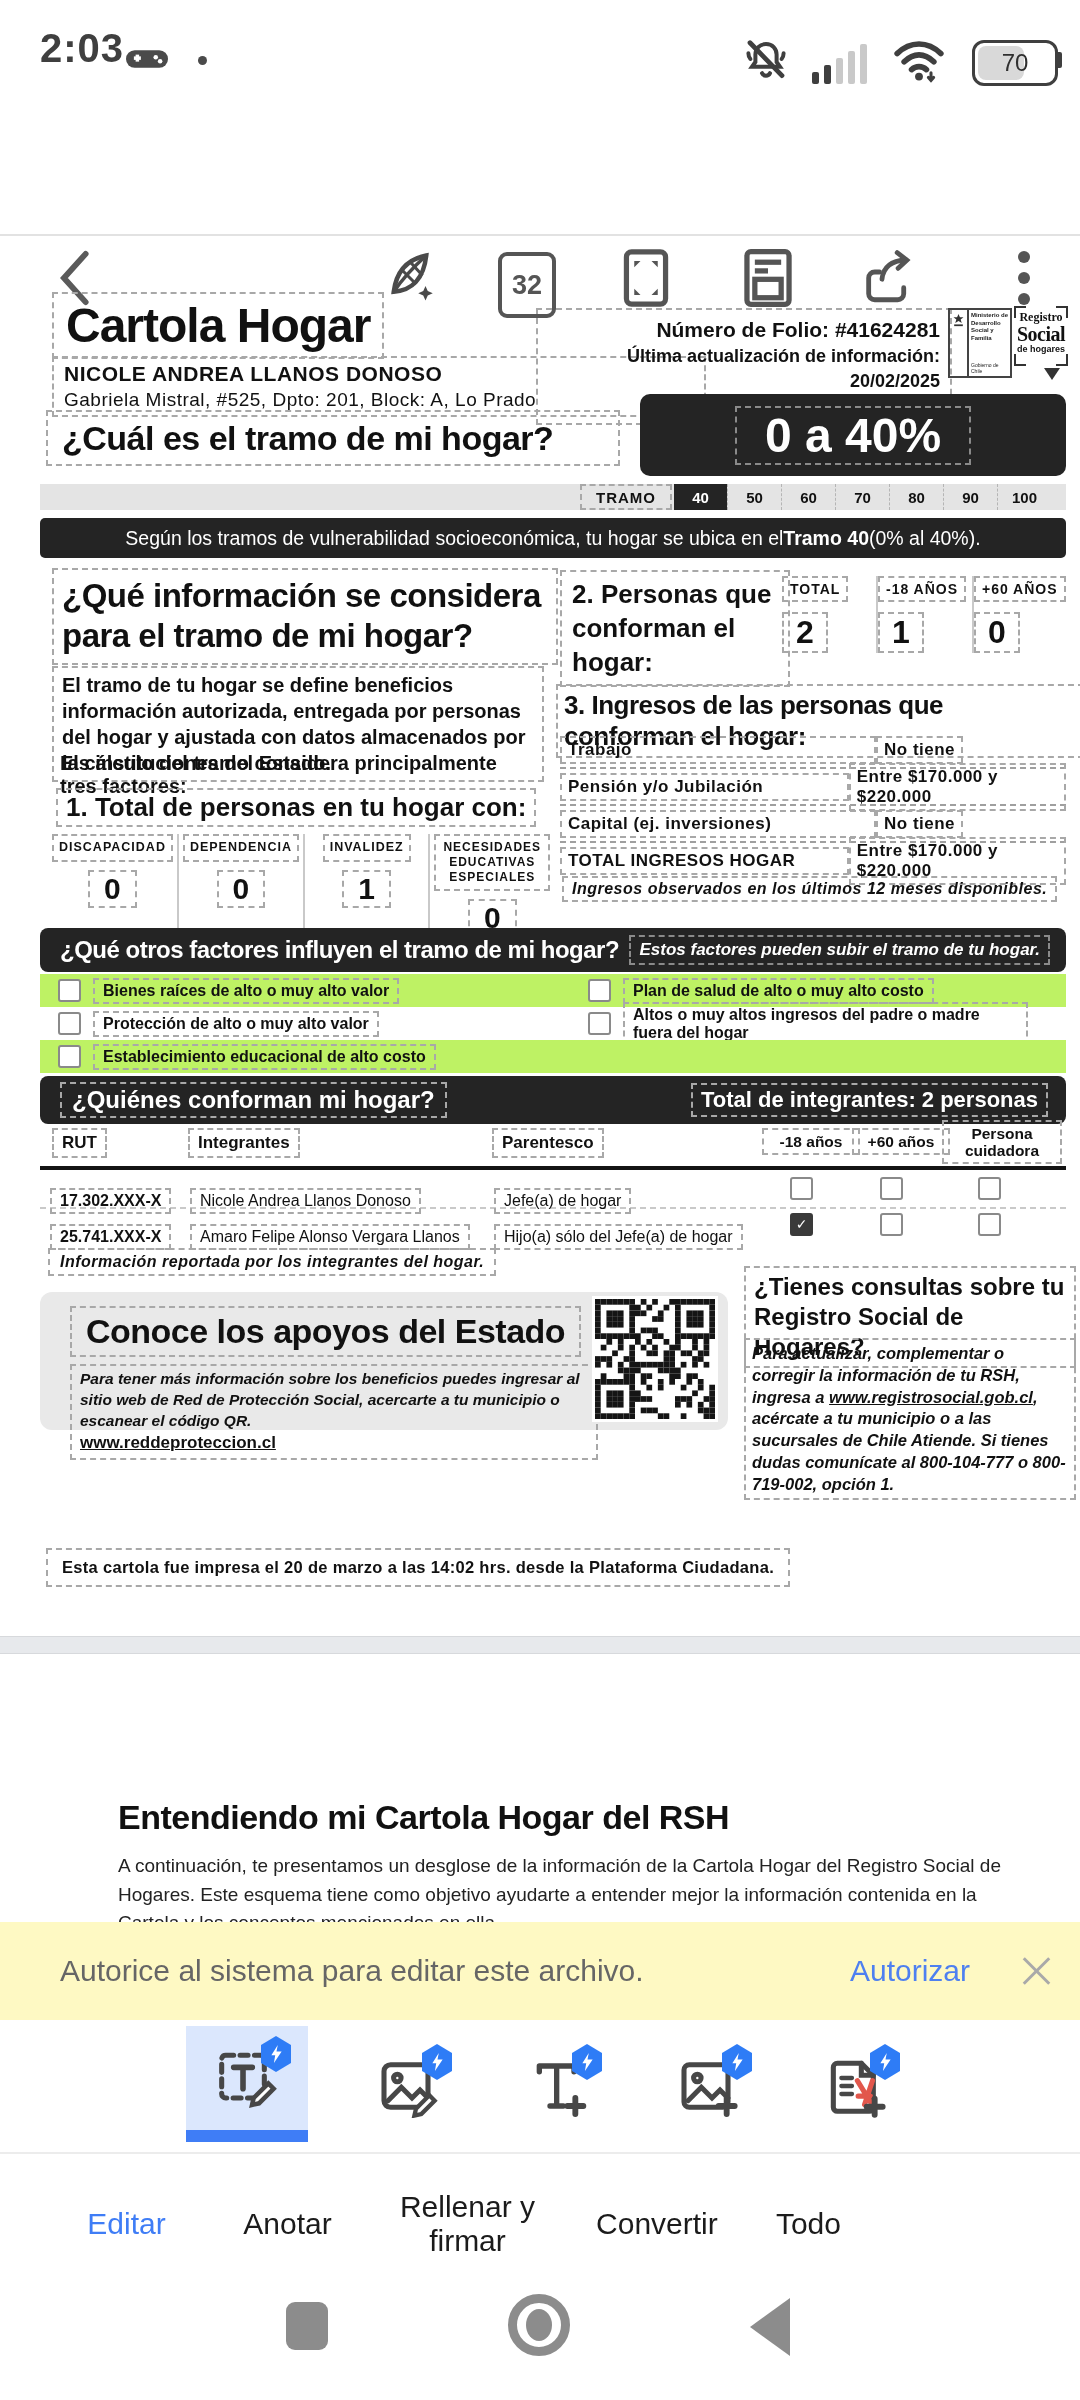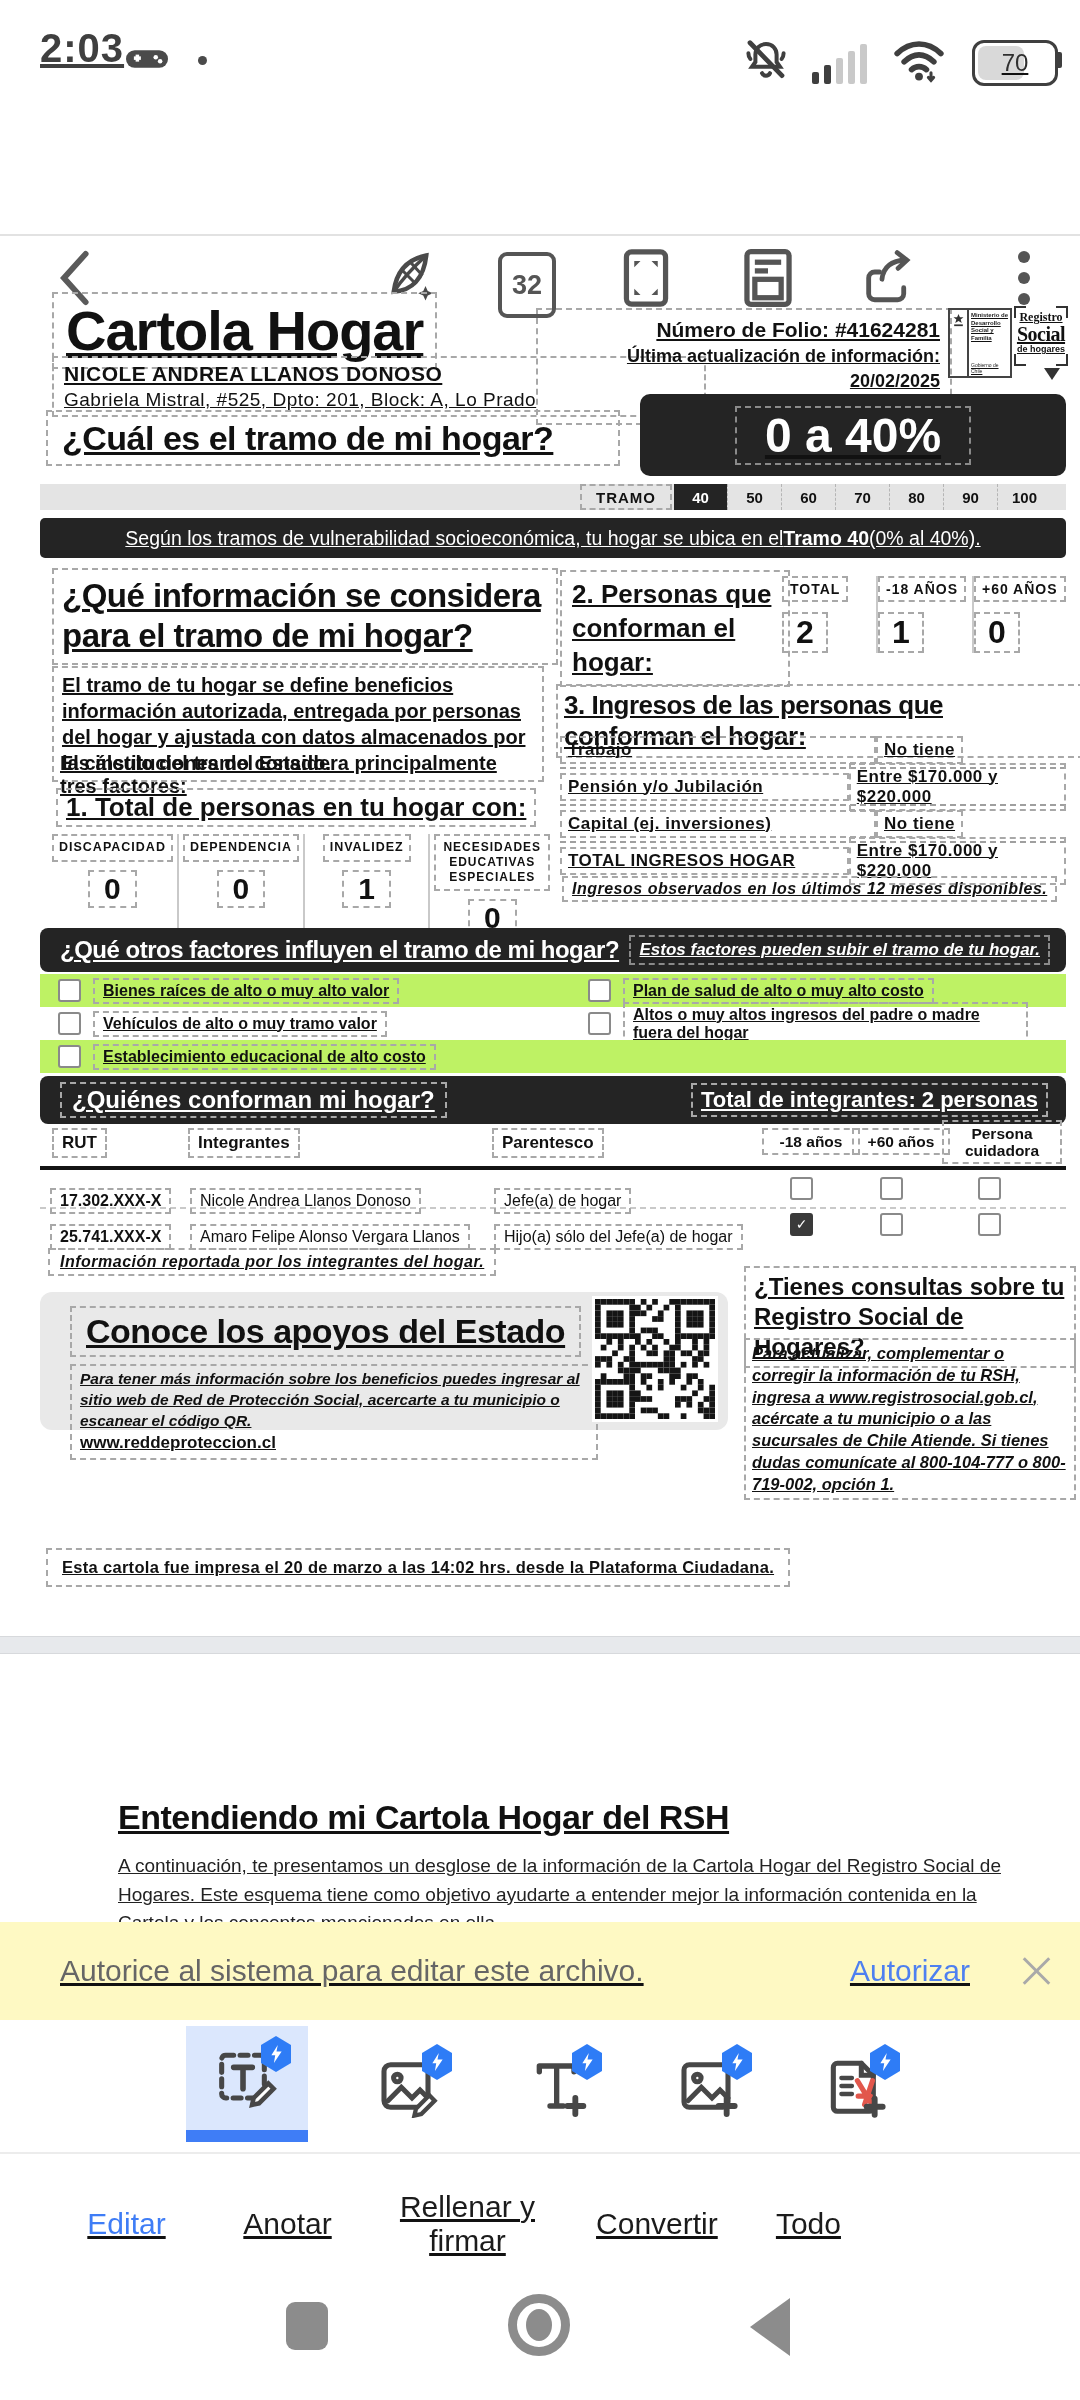--- a/index.html
+++ b/index.html
@@ -1,38 +1,38 @@
 <!DOCTYPE html>
 <html><head>
 <meta charset="utf-8">
 <style>
   html,body{margin:0;padding:0;background:#fff;}
   .app{position:relative;width:1080px;height:2400px;overflow:hidden;background:#fff;
        font-family:"Liberation Sans",sans-serif;color:#111;}
-  .abs{position:absolute;text-decoration:underline;}
+  .abs{position:absolute;}
   .d{border:2px dashed #a8a8a8;}
   svg{display:block;}
 
   
   .time{left:40px;top:26px;font-size:40px;font-weight:600;color:#3f3f3f;letter-spacing:1px;}
   .notif-dot{left:198px;top:56px;width:9px;height:9px;border-radius:50%;background:#4a4a4a;}
   .batt{left:972px;top:40px;width:80px;height:40px;border:3px solid #3f3f3f;border-radius:12px;
         display:flex;align-items:center;justify-content:center;}
   .batt-fill{position:absolute;left:3px;top:3px;bottom:3px;width:46px;background:#d9d9d9;border-radius:8px;}
   .batt-num{position:relative;font-size:24px;color:#2f2f2f;}
   .batt-nub{left:1056px;top:52px;width:6px;height:16px;background:#3f3f3f;border-radius:2px;}
 
   
   .toolbar{left:0;top:108px;width:1080px;height:126px;background:#fff;border-bottom:2px solid #e2e2e2;}
   .tool{position:absolute;top:138px;width:64px;height:64px;display:flex;align-items:center;justify-content:center;}
   .pagebox{position:absolute;left:498px;top:144px;width:50px;height:58px;border:4px solid #555;border-radius:9px;
            display:flex;align-items:center;justify-content:center;font-size:27px;font-weight:bold;color:#555;}
 
   
-  .doc-title{left:52px;top:292px;padding:4px 12px;font-size:56px;font-weight:800;letter-spacing:-1px;}
+  .doc-title{left:52px;top:292px;padding:4px 12px;font-size:48px;font-weight:800;letter-spacing:-1px;}
   .doc-sub{left:52px;top:356px;width:630px;padding:4px 10px;}
   .doc-name{font-size:21px;font-weight:800;letter-spacing:.5px;}
   .doc-addr{font-size:19px;margin-top:3px;letter-spacing:.5px;}
   .folio{left:536px;top:308px;width:392px;padding:6px 10px;text-align:right;line-height:1.35;}
   .folio .f1{font-size:21px;font-weight:800;}
   .folio .f2{font-size:18px;font-weight:600;}
 
   .min-logo{left:948px;top:308px;width:60px;height:66px;border:2px solid #444;display:flex;}
   .min-crest{width:17px;border-right:2px solid #444;display:flex;align-items:flex-start;justify-content:center;padding-top:4px;}
   .min-txt{flex:1;padding:2px 2px;font-size:6px;line-height:1.25;font-weight:700;color:#222;display:flex;flex-direction:column;}
@@ -364,21 +364,21 @@
         <span class="lbl d">Bienes raíces de alto o muy alto valor</span>
       </div>
     <div class="of-item of-right">
         <span class="chk"></span>
         <span class="lbl d">Plan de salud de alto o muy alto costo</span>
       </div>
   </div>
   <div class="abs of-row" style="top:1007px;">
     <div class="of-item of-left">
         <span class="chk"></span>
-        <span class="lbl d">Vehículos de alto o muy tramo valor</span>
+        <span class="lbl d">Protección de alto o muy alto valor</span>
       </div>
     <div class="of-item of-right">
         <span class="chk"></span>
         <span class="lbl d">Altos o muy altos ingresos del padre o madre fuera del hogar</span>
       </div>
   </div>
   <div class="abs of-row g" style="top:1040px;">
     <div class="of-item of-left">
         <span class="chk"></span>
         <span class="lbl d">Establecimiento educacional de alto costo</span>

